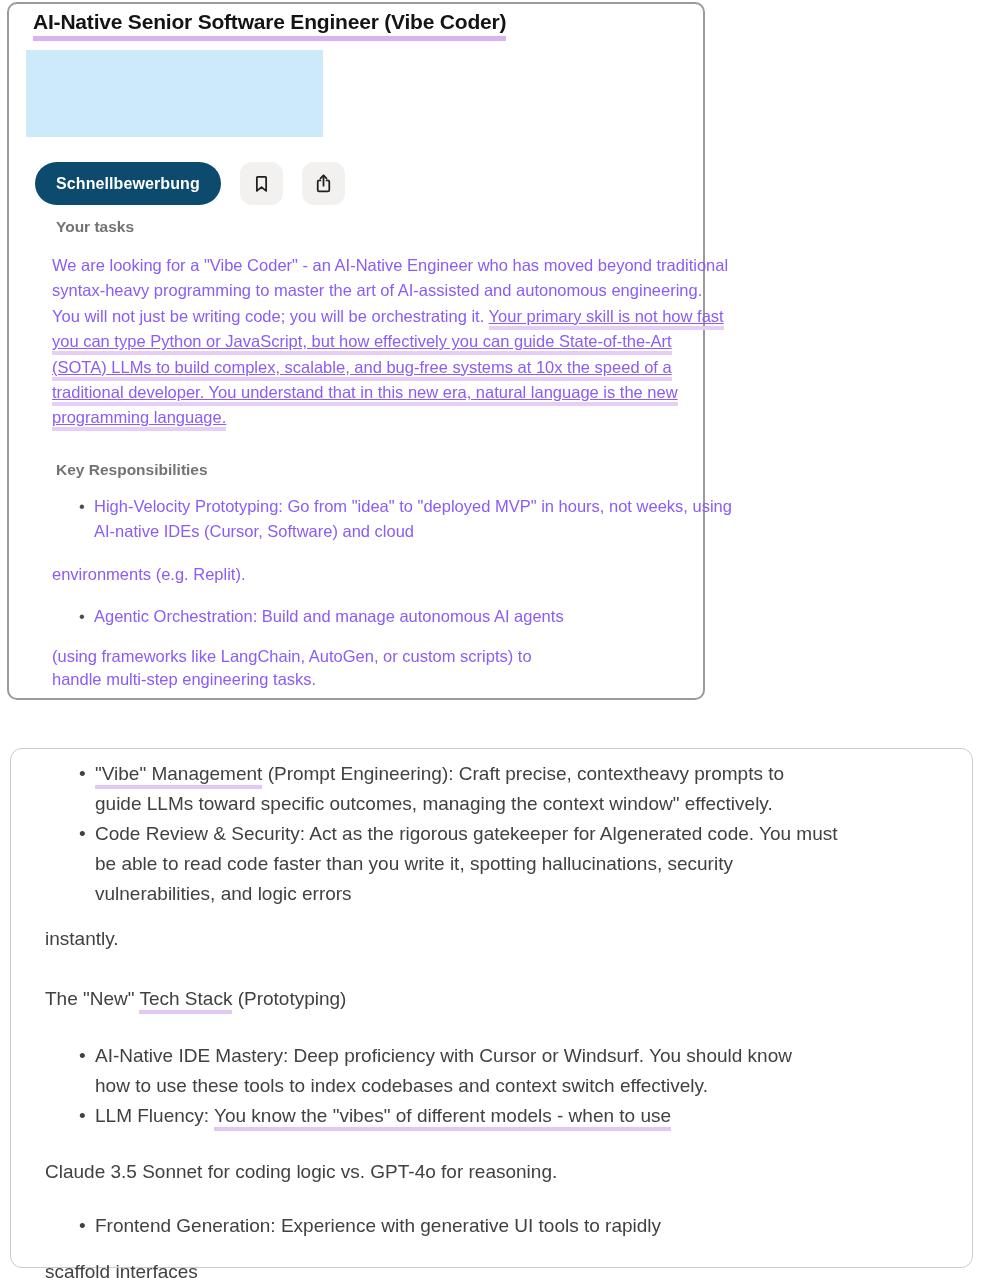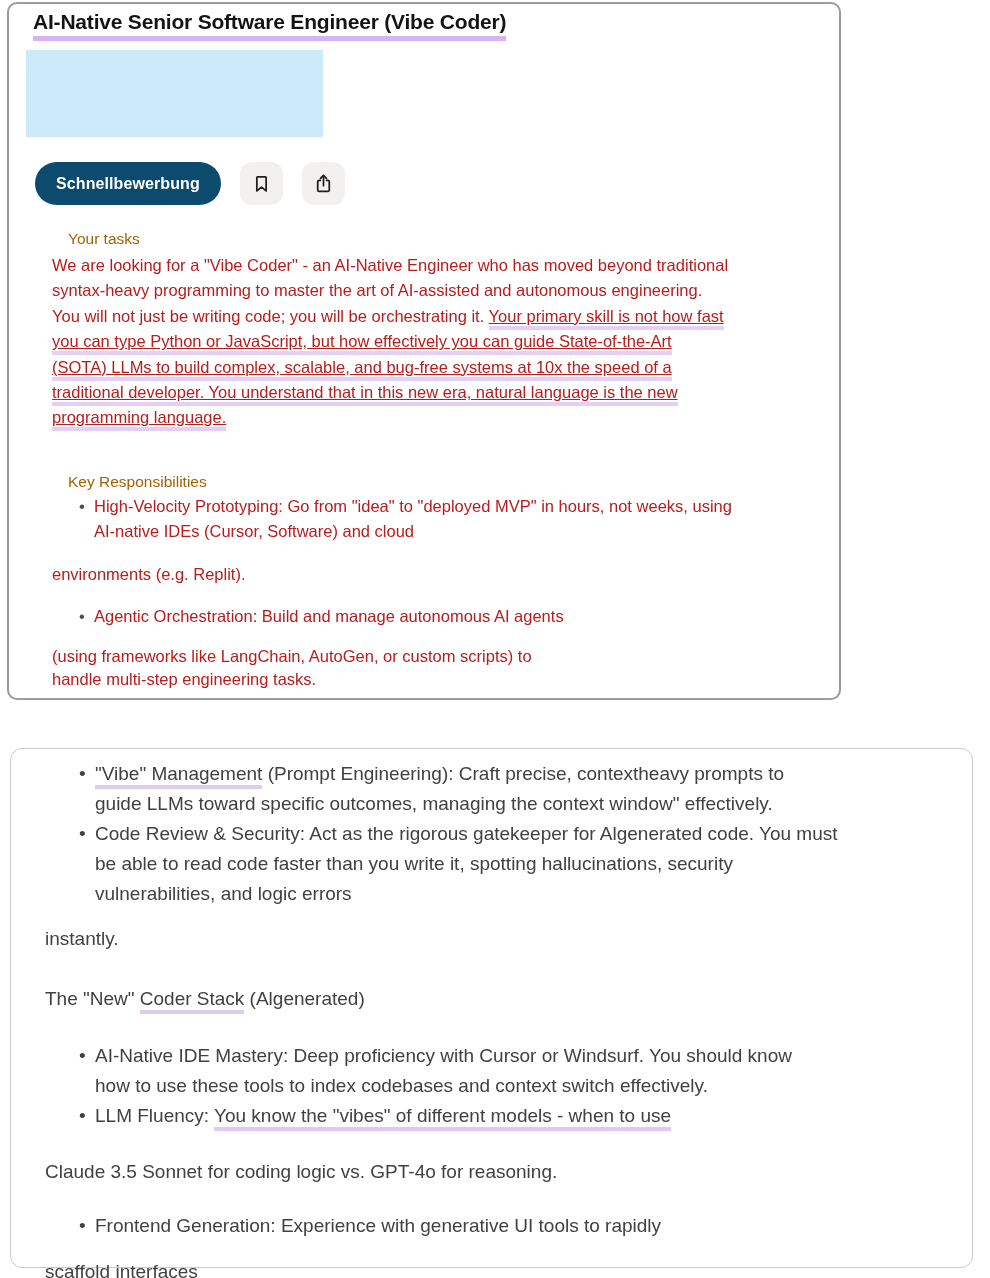--- a/index.html
+++ b/index.html
@@ -6,21 +6,21 @@
   body {
     width:990px; height:1278px; position:relative; overflow:hidden;
     background:#ffffff;
     font-family:"Liberation Sans", sans-serif;
     -webkit-font-smoothing:antialiased;
   }
   .card {
     position:absolute; background:#fff; box-sizing:border-box;
   }
   .card1 {
-    left:7px; top:2px; width:834px; height:698px;
+    left:7px; top:2px; width:698px; height:698px;
     border:2px solid #9b9b9b; border-radius:10px;
   }
   .card2 {
     left:10px; top:748px; width:963px; height:520px;
     border:1.5px solid #cbcbcb; border-radius:12px;
   }
   
   .c1-title {
     position:absolute; left:24px; top:6px; margin:0;
     font-size:21px; font-weight:bold; color:#141414; white-space:nowrap;
@@ -40,26 +40,26 @@
     font-family:"Liberation Sans", sans-serif;
     font-size:16px; font-weight:bold; letter-spacing:0.1px;
     padding:12px 21px; border-radius:22px; height:43px;
   }
   .icon-btn {
     width:43px; height:43px; border-radius:12px; border:none; cursor:pointer;
     background:#f2f1ef; display:flex; align-items:center; justify-content:center;
     padding:0;
   }
   .c1-h {
-    position:absolute; margin:16px; left:43px;
-    font-size:15.5px; font-weight:normal; color:#a16207; white-space:nowrap;
+    position:absolute; margin:4px; left:43px;
+    font-size:15.5px; font-weight:bold; color:#737373; white-space:nowrap;
   }
   .c1-tasks-h { top:210px; }
   .c1-resp-h  { top:453px; }
-  .c1-body { font-size:16.5px; line-height:25.4px; color:#b91c1c; }
+  .c1-body { font-size:16.5px; line-height:25.4px; color:#8b5cf6; }
   .c1-intro { position:absolute; left:43px; top:249px; }
   .line { white-space:nowrap; }
   .hl1 { border-bottom:4px solid #e6cef6; padding-bottom:1px;text-decoration:underline; }
   .hl2 { border-bottom:4px solid #e2c8f4; padding-bottom:1px; }
   .bullet { display:flex; }
   .bullet::before {
     content:"\2022"; flex:none; width:15px; color:#4c4c4c;
   }
   .c1-b1    { position:absolute; left:70px; top:490px; }
   .c1-env   { position:absolute; left:43px; top:558px; }
@@ -157,21 +157,21 @@
     <div class="c2-bullet bullet">
       <div>
         <div class="line">Code Review &amp; Security: Act as the rigorous gatekeeper for Algenerated code. You must</div>
         <div class="line">be able to read code faster than you write it, spotting hallucinations, security</div>
         <div class="line">vulnerabilities, and logic errors</div>
       </div>
     </div>
 
     <div class="c2-plain line mt15">instantly.</div>
 
-    <div class="c2-plain line mt30"><span>The "New" </span><span class="hl2">Coder Stack</span><span> (Algenerated)</span></div>
+    <div class="c2-plain line mt30"><span>The "New" </span><span class="hl2">Tech Stack</span><span> (Prototyping)</span></div>
 
     <div class="c2-bullet bullet mt27">
       <div>
         <div class="line">AI-Native IDE Mastery: Deep proficiency with Cursor or Windsurf. You should know</div>
         <div class="line">how to use these tools to index codebases and context switch effectively.</div>
       </div>
     </div>
 
     <div class="c2-bullet bullet">
       <div class="line"><span>LLM Fluency: </span><span class="hl2">You know the "vibes" of different models - when to use</span></div>

